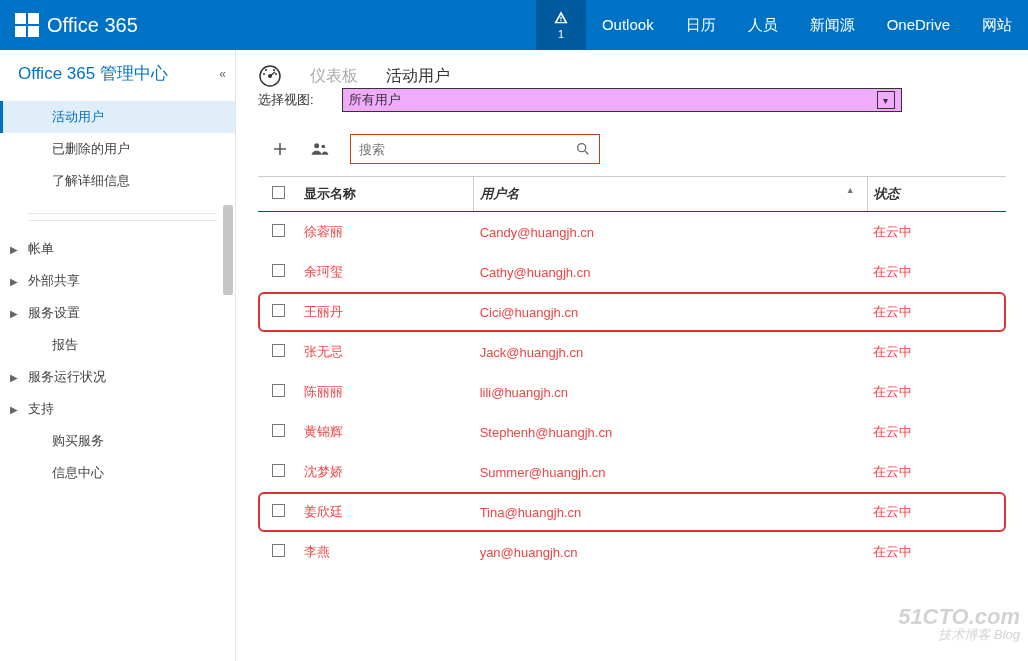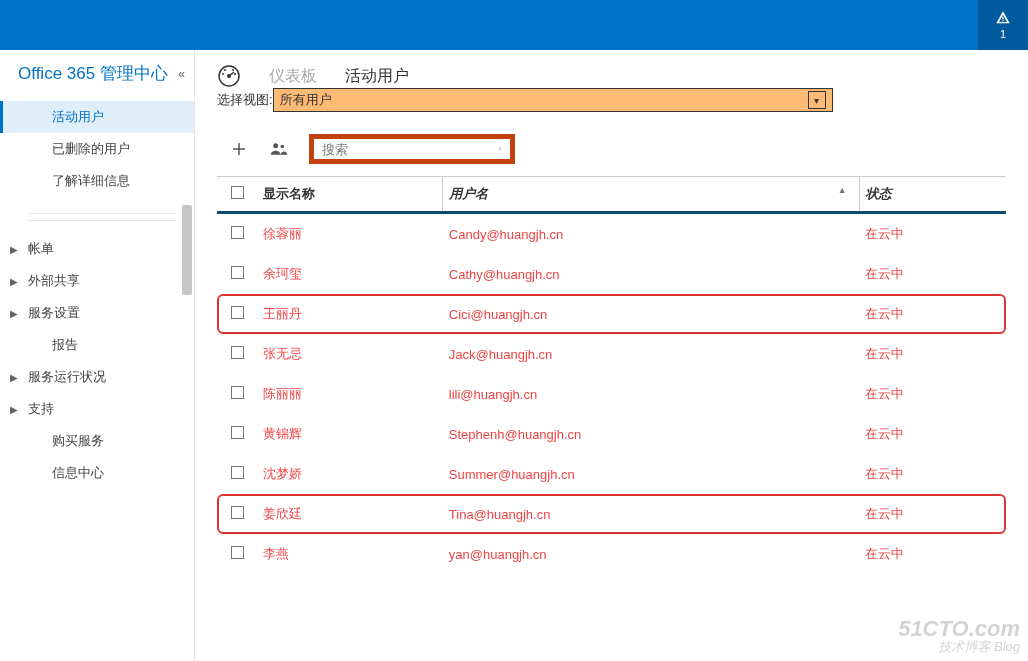--- a/index.html
+++ b/index.html
@@ -57,21 +57,21 @@
       padding: 0 16px;
       line-height: 50px;
       font-size: 15px;
     }
 
     
     .layout { display: flex; height: calc(661px - 50px); }
 
     
     .sidebar {
-      width: 195px;
+      width: 236px;
       border-right: 1px solid #e5e5e5;
       padding-top: 12px;
       position: relative;
     }
     .sidebar-header {
       display: flex;
       align-items: center;
       padding: 0 12px 10px 18px;
     }
     .sidebar-title {
@@ -137,77 +137,77 @@
     .page-head svg { width: 24px; height: 24px; }
     .page-head .crumb { color: #aaa; font-size: 16px; }
     .page-head .title { font-size: 16px; color: #333; }
     .info-lines { margin: 8px 0 18px 0; color: #444; line-height: 1.9; }
     .info-lines a { color: #0072c6; text-decoration: none; }
     .info-sep { color: #ccc; margin: 0 4px; }
 
     .view-row {
       display: flex;
       align-items: center;
-      gap: 0;
+      gap: 28px;
       margin-bottom: 18px;
     }
     .view-label { color: #333; }
     .view-select {
       width: 560px;
       height: 24px;
       border: 1px solid #333;
       padding: 2px 6px;
       display: flex;
       align-items: center;
       justify-content: space-between;
-      background: #fdba74;
+      background: #f0abfc;
     }
     .view-select .caret {
       width: 18px; height: 18px;
       border: 1px solid #333;
       display: flex; align-items: center; justify-content: center;
       font-size: 10px;
     }
 
     .action-row {
       display: flex;
       align-items: center;
       gap: 20px;
       padding: 4px 0 12px 12px;
     }
     .iconbtn {
       width: 20px; height: 20px;
       color: #555;
       display: flex; align-items: center; justify-content: center;
     }
     .searchbox {
-      border: 5px solid #c2410c;
+      border: 1px solid #c2410c;
       height: 30px;
-      width: 206px;
+      width: 250px;
       display: flex;
       align-items: center;
       padding: 0 8px;
       color: #999;
       justify-content: space-between;
     }
     .searchbox input {
       border: none; outline: none; flex: 1; font-size: 13px; color: #333;
     }
 
     
     table.users {
       width: 100%;
       border-collapse: collapse;
     }
     .users th {
       text-align: left;
       font-weight: 600;
       color: #333;
       border-top: 1px solid #ccc;
-      border-bottom: 3px solid #0c4a6e;
+      border-bottom: 1px solid #0c4a6e;
       padding: 8px 6px;
       background: #fff;
     }
     .users th.col-sep { border-left: 1px solid #ccc; font-style: italic; }
     .users td {
       padding: 11px 6px;
       color: #ef4444;
     }
     .users .chk {
       width: 40px;
@@ -225,43 +225,60 @@
     }
     tr.hl {
       outline: 2px solid #d33;
       outline-offset: -2px;
       border-radius: 6px;
     }
 
     .watermark {
       position: absolute;
       right: 8px;
-      bottom: 8px;
+      bottom: 20px;
       color: #ccc;
       font-size: 22px;
       font-weight: 700;
       font-style: italic;
       text-align: right;
       line-height: 1;
       opacity: 0.85;
       pointer-events: none;
     }
     .watermark .sub { font-size: 13px; font-weight: 400; }
   </style>
 </head>
 <body>
 
 <div class="topbar">
+  <div class="logo-area">
+    <div class="logo-square">
+      <div></div>
+        <div></div>
+        <div></div>
+        <div></div>
+    </div>
+    <span class="logo-text">Office 365</span>
+  </div>
   <div class="topbar-spacer"></div>
   <div class="notif">
     <svg viewBox="0 0 24 24">
         <path d="M12 2L2 20h20L12 2zm0 5l6 11H6l6-11zm-1 3v4h2v-4h-2zm0 5v2h2v-2h-2z"></path>
       </svg>
     <span class="notif-count">1</span>
   </div>
+  <nav class="topnav">
+    <a>Outlook</a>
+    <a>日历</a>
+    <a>人员</a>
+    <a>新闻源</a>
+    <a>OneDrive</a>
+    <a>网站</a>
+  </nav>
 </div>
 
 <div class="layout">
 
   <aside class="sidebar">
     <div class="sidebar-header">
       <span class="sidebar-title">Office 365 管理中心</span>
       <span class="collapse-icon">«</span>
     </div>
 

